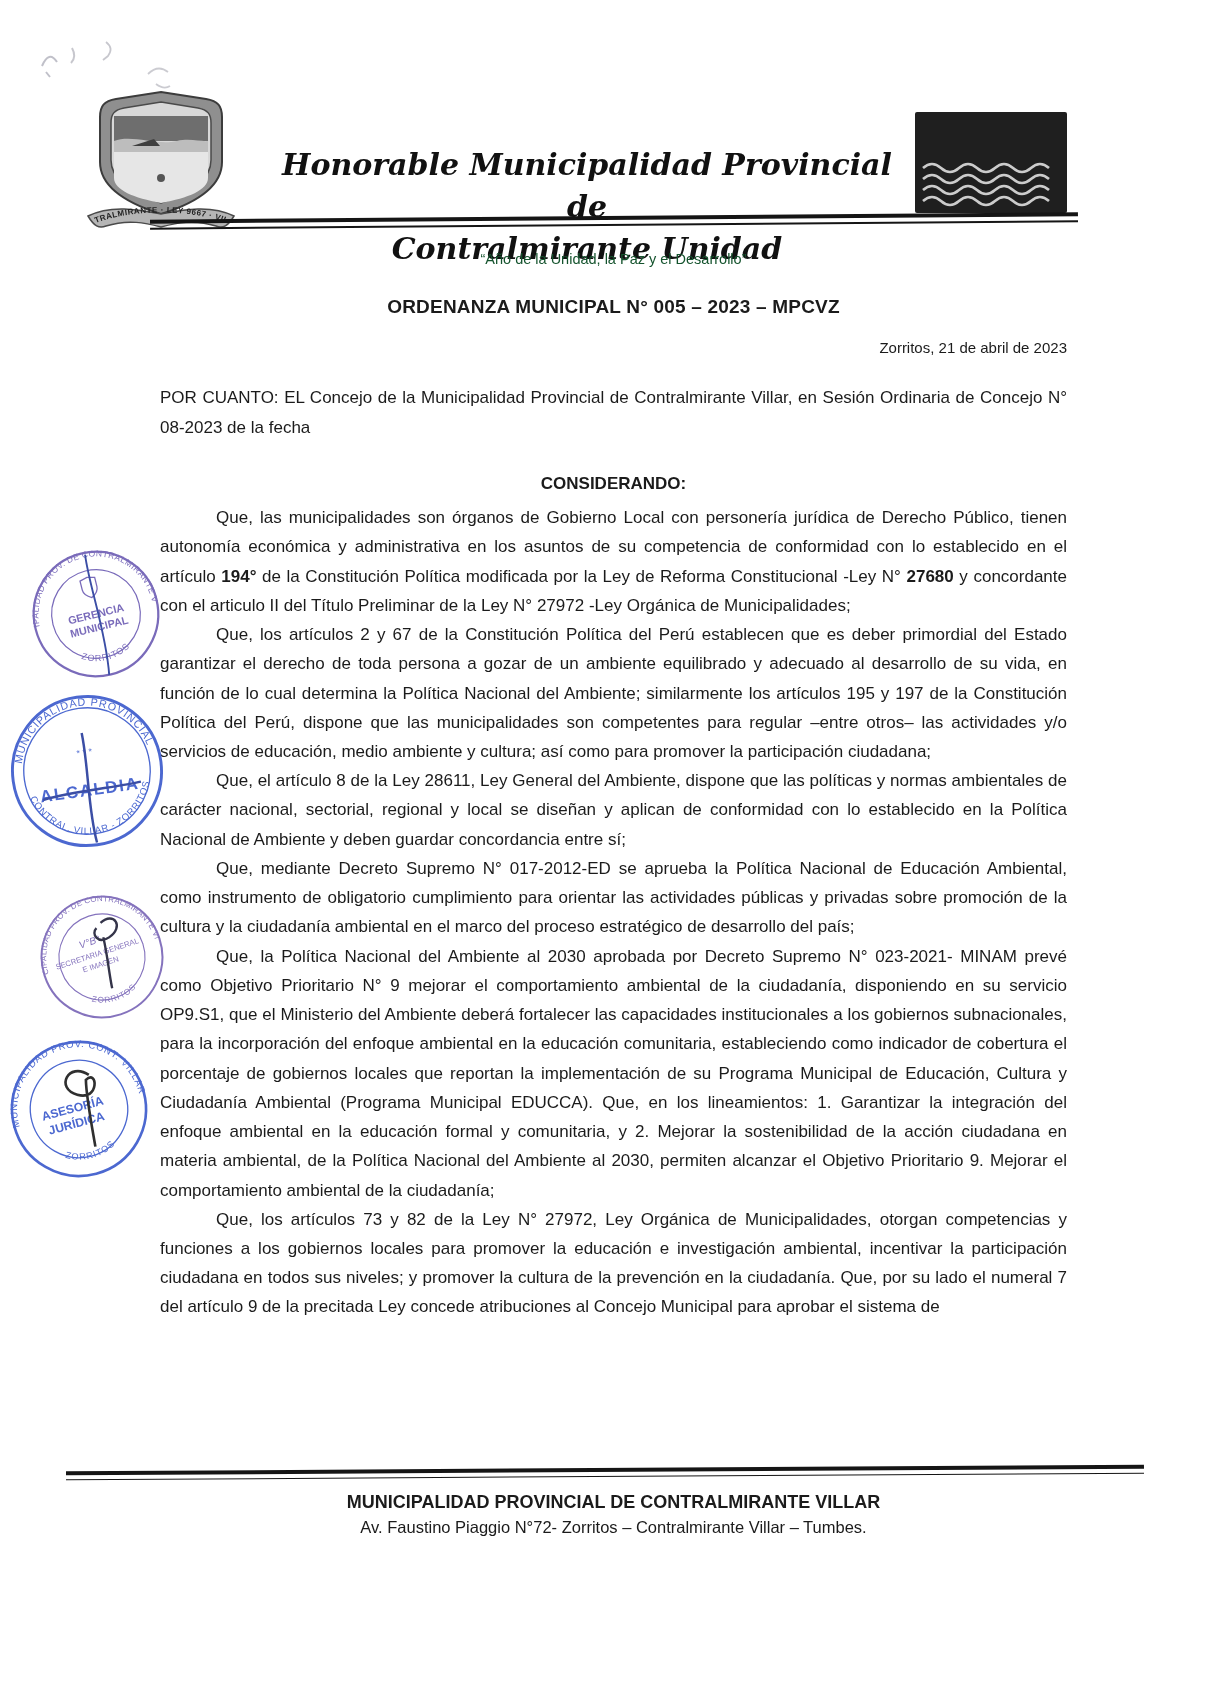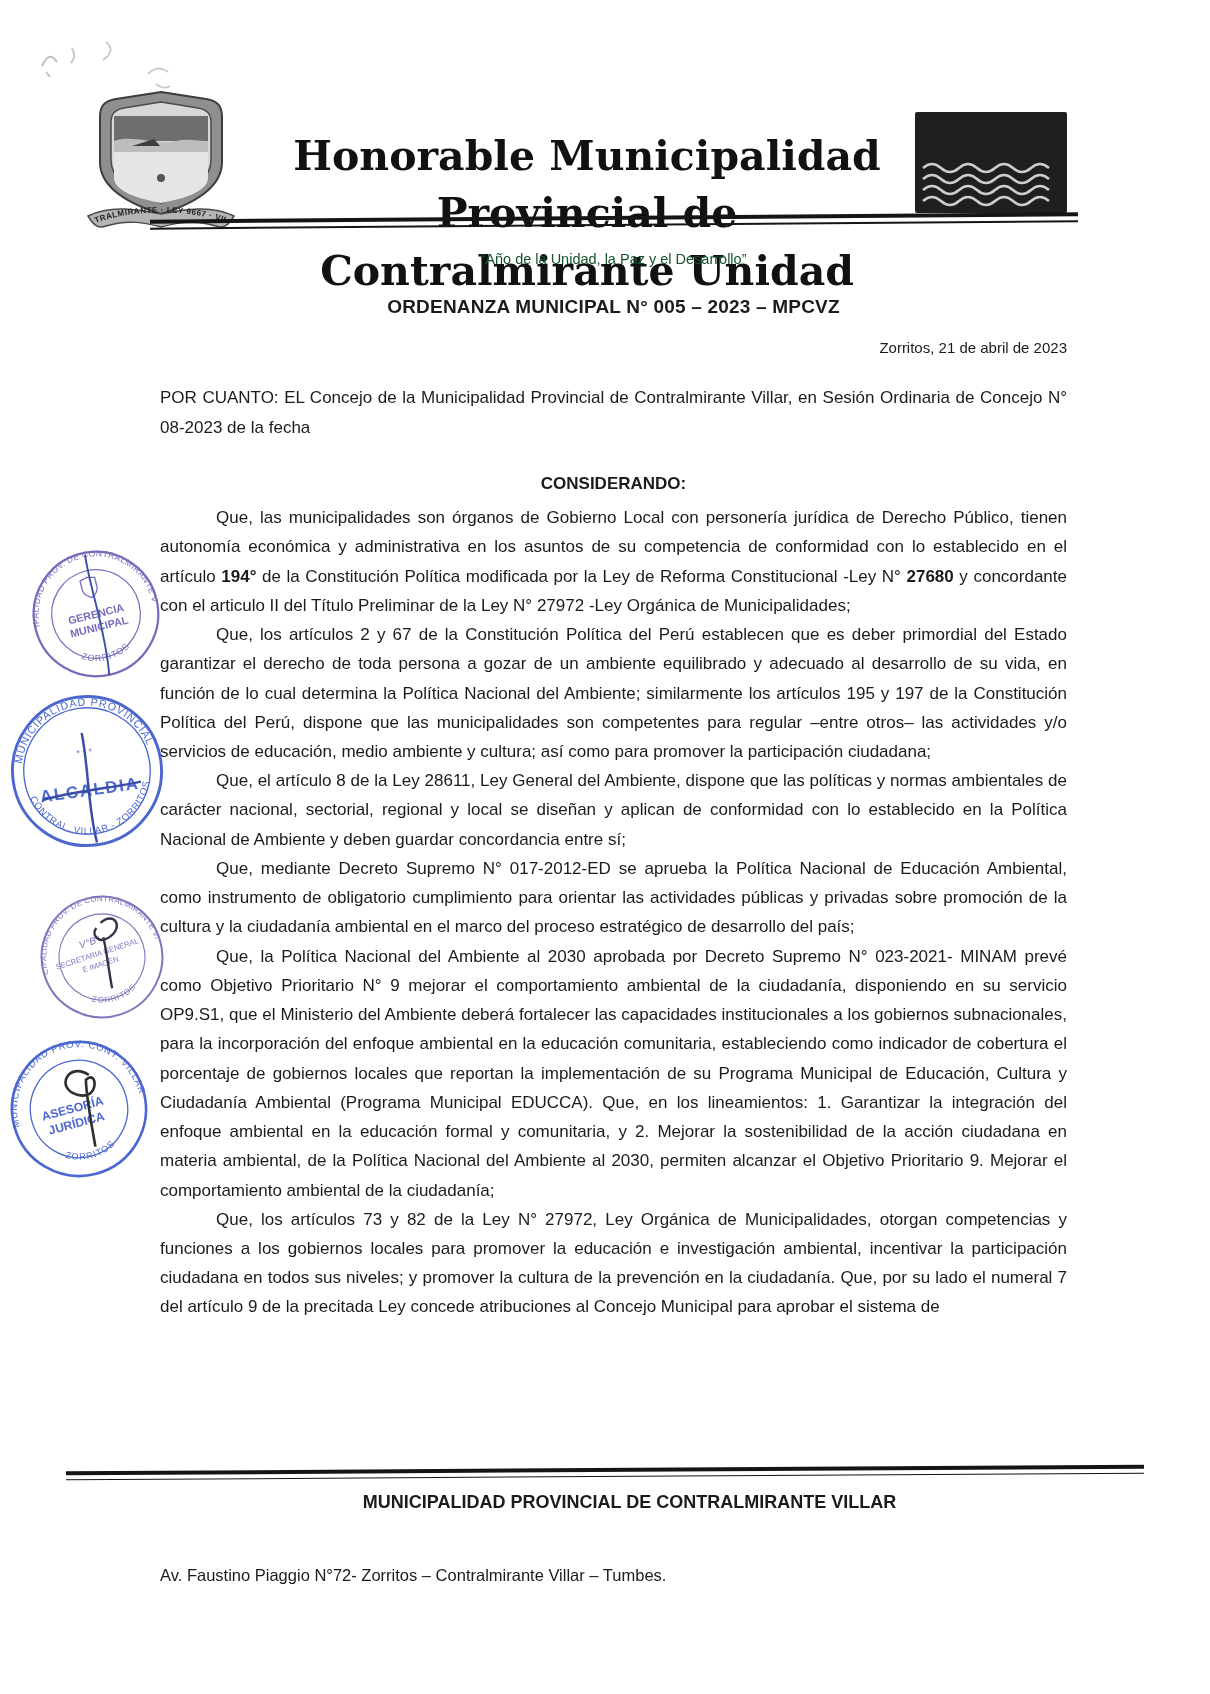--- a/index.html
+++ b/index.html
@@ -10,25 +10,25 @@
     margin:0 auto;
     background:#ffffff;
     color:#1b1b1b;
     font-family:"Liberation Sans", sans-serif;
     overflow:hidden;
   }
   
   .scribbles { position:absolute; left:28px; top:28px; width:180px; height:70px; opacity:.55; }
   .crest { position:absolute; left:72px; top:86px; width:178px; height:152px; }
   .org-title {
-    position:absolute; left:262px; top:128px; width:650px;
+    position:absolute; left:262px; top:144px; width:650px;
     text-align:center;
     font-family:"DejaVu Serif", serif;
-    font-weight:bold; 
-    font-size:41px; line-height:1.4; color:#111;
+    font-weight:bold; font-style:italic;
+    font-size:30px; line-height:1.4; color:#111;
   }
   .right-logo { position:absolute; left:915px; top:112px; width:152px; height:101px; }
   .header-rule { position:absolute; left:150px; top:216px; width:928px; transform:rotate(-0.45deg); }
   .header-rule .thick { height:4px; background:#151515; }
   .header-rule .thin  { height:2px; background:#151515; margin-top:4px; }
   
   .main {
     position:absolute; left:160px; top:247px; width:907px;
     font-size:17px; line-height:1.72;
   }
@@ -40,22 +40,22 @@
   .lead-label { font-weight:normal; }
   .considerando { font-weight:bold; margin-bottom:5px;text-align:center; }
   .paras p { text-align:justify; text-indent:56px; margin:0; }
   
   .stamp { position:absolute; opacity:.92; }
   .stamp text { font-family:"Liberation Sans", sans-serif; }
   
   .footer-rule { position:absolute; left:66px; top:1468px; width:1078px; transform:rotate(-0.35deg); }
   .footer-rule .thick { height:3.5px; background:#151515; }
   .footer-rule .thin  { height:1.8px; background:#151515; margin-top:4px; }
-  .footer-org { position:absolute; left:176px; top:1492px; width:907px; text-align:center; font-weight:bold; font-size:18px; }
-  .footer-address { position:absolute; left:160px; top:1566px; width:907px; font-size:16.5px; }
+  .footer-org { position:absolute; left:160px; top:1492px; width:907px; text-align:center; font-weight:bold; font-size:18px; }
+  .footer-address { position:absolute; left:160px; top:1518px; width:907px; text-align:center; font-size:16.5px; }
 </style>
 </head>
 <body>
 
 <div class="page">
 
   <svg class="scribbles" viewBox="0 0 180 70">
     <path d="M14 38 q7 -16 15 -4 M18 44 l4 5" fill="none" stroke="#8e8e9e" stroke-width="2"></path>
     <path d="M44 20 q5 9 -1 15" fill="none" stroke="#9a9aa6" stroke-width="2"></path>
     <path d="M78 14 q8 6 2 14 l-5 4" fill="none" stroke="#9a9aa6" stroke-width="1.8"></path>

